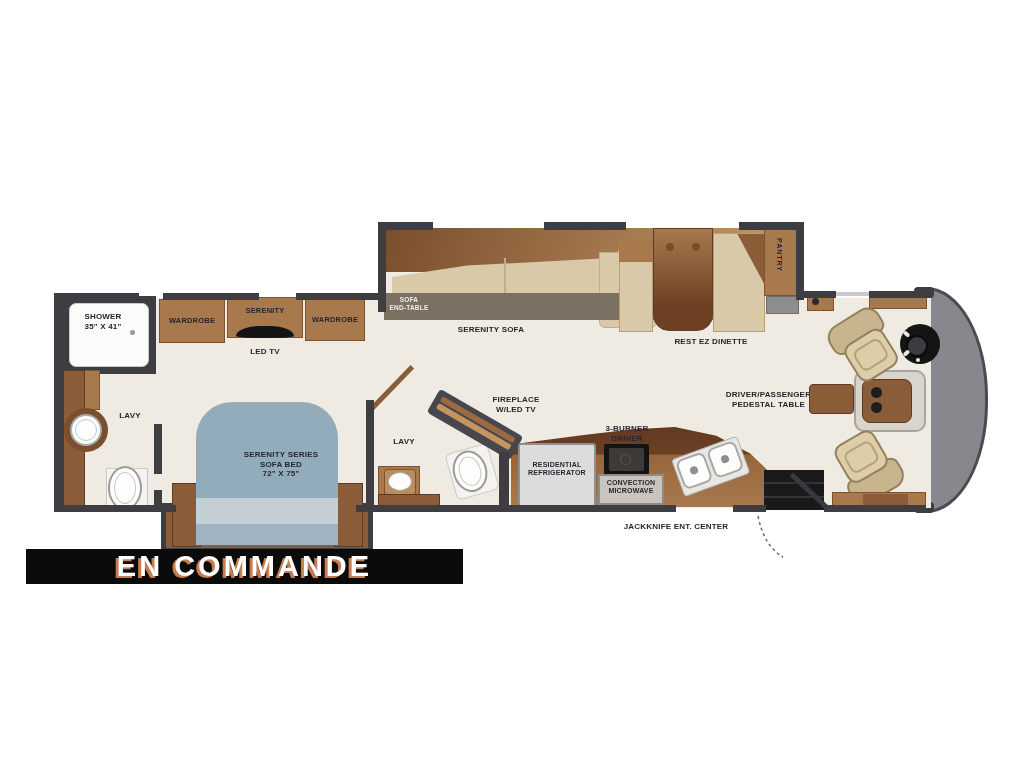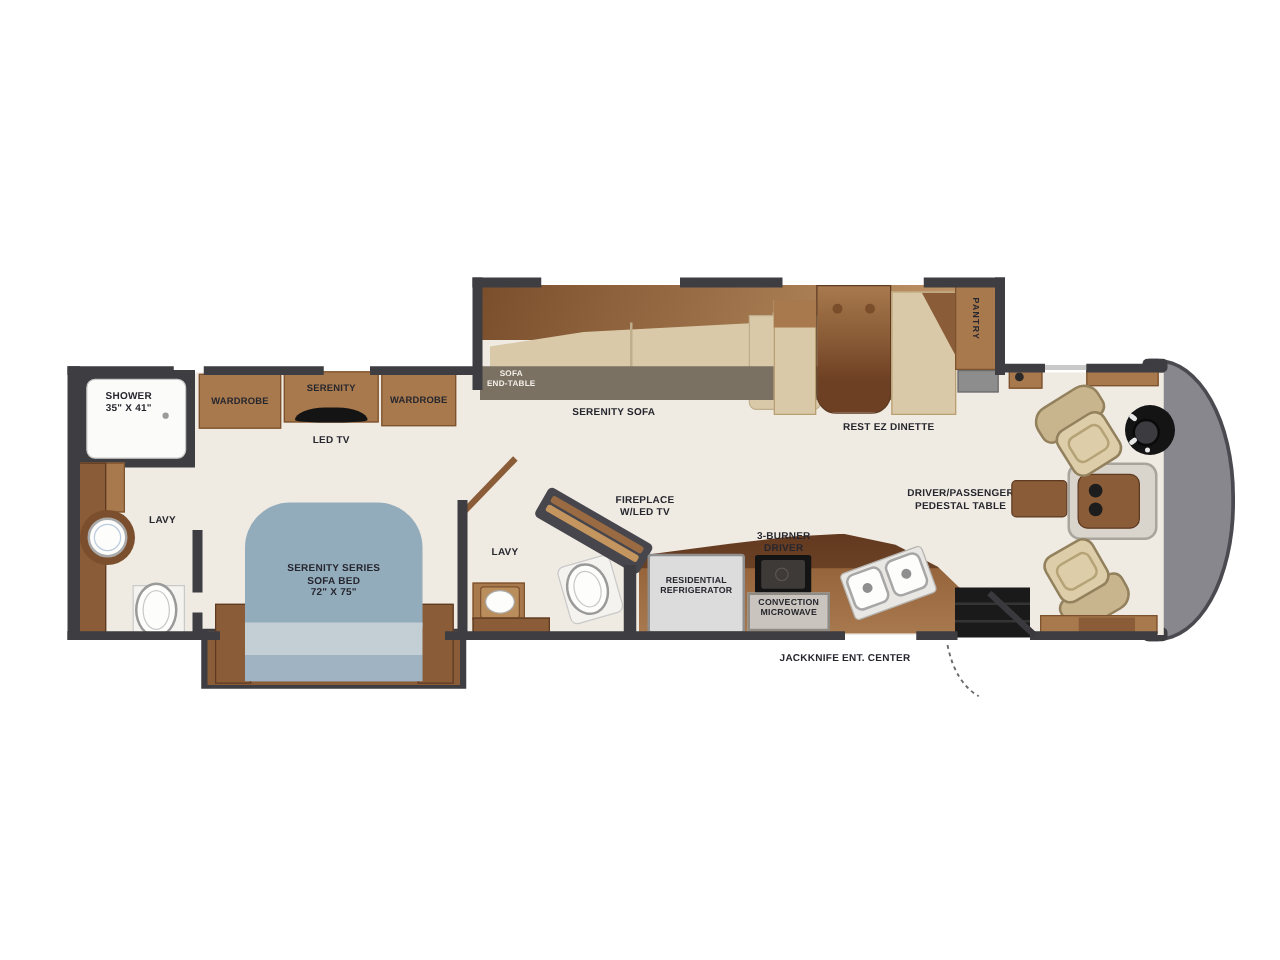--- a/index.html
+++ b/index.html
@@ -121,21 +121,21 @@
   <div class="lbl" style="left:279px;top:315px;width:60px;font-size:7.5px;">
       <div>WARDROBE</div>
     </div>
 
   <div class="wood-dark" style="left:146px;top:483px;width:29px;height:64px;"></div>
   <div class="wood-dark" style="left:308px;top:483px;width:29px;height:64px;"></div>
 
   <div class="abs" style="left:170px;top:402px;width:142px;height:100px;background:#93acbc;border-radius:36px 36px 0 0;"></div>
   <div class="abs" style="left:170px;top:498px;width:142px;height:26px;background:#c4ced5;"></div>
   <div class="abs" style="left:170px;top:524px;width:142px;height:21px;background:#9fb3c2;"></div>
-  <div class="lbl" style="left:179px;top:450px;width:124px;">
+  <div class="lbl" style="left:193px;top:450px;width:124px;">
     <div>SERENITY SERIES</div>
       <div>SOFA BED</div>
       <div>72" X 75"</div>
   </div>
 
   <div class="abs" style="left:346px;top:406px;width:58px;height:5px;background:#8a5c37;transform:rotate(-46deg);transform-origin:left center;"></div>
   <div class="wood" style="left:352px;top:466px;width:42px;height:30px;"></div>
   <div class="abs" style="left:358px;top:469px;width:30px;height:24px;background:#b98d5c;border:1px solid #7d522e;border-radius:3px;"></div>
   <div class="abs" style="left:362px;top:472px;width:22px;height:17px;background:#fdfdfc;border:1px solid #aaa;border-radius:50%;"></div>
   <div class="wood-dark" style="left:352px;top:494px;width:62px;height:13px;"></div>
@@ -280,14 +280,17 @@
   <div class="wall" style="left:128px;top:424px;width:8px;height:50px;"></div>
   <div class="wall" style="left:128px;top:490px;width:8px;height:22px;"></div>
   <div class="wall" style="left:340px;top:400px;width:8px;height:108px;"></div>
   <div class="wall" style="left:473px;top:452px;width:10px;height:56px;"></div>
 
   <div class="abs" style="left:752px;top:506px;width:50px;height:5px;background:#3a3a3e;transform:rotate(43deg);transform-origin:right center;"></div>
   <svg class="abs" style="left:700px;top:500px;" width="120" height="70">
     <path d="M 32 16 Q 38 46 57 57" fill="none" stroke="#6a6a6a" stroke-width="1.5" stroke-dasharray="3,3"></path>
   </svg>
 
+  <div class="banner">
+    <span>EN COMMANDE</span>
+  </div>
 
 </div>
 
 </body></html>

